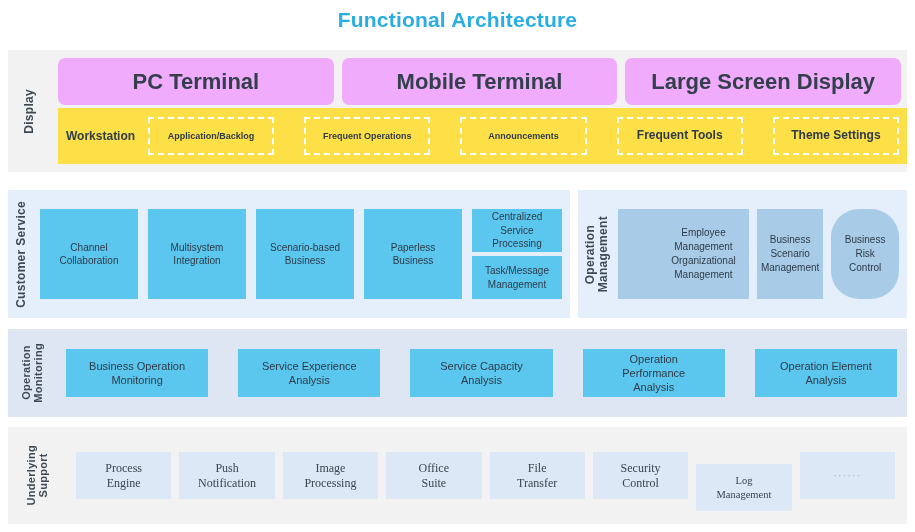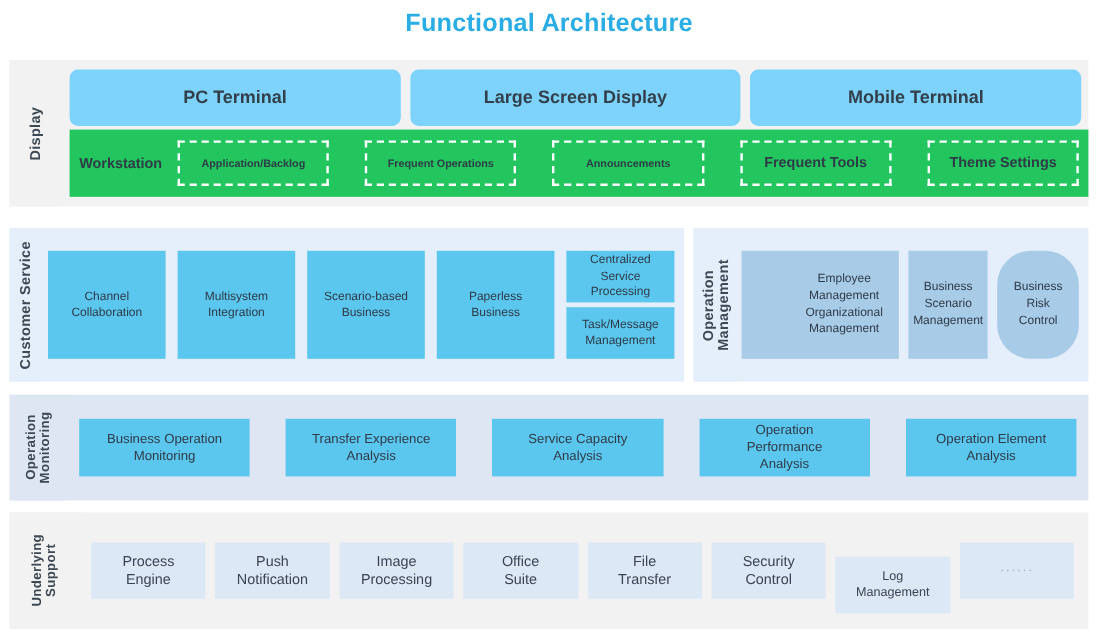--- a/index.html
+++ b/index.html
@@ -88,36 +88,36 @@
     position: absolute;
     left: 8px;
     right: 6px;
     top: 8px;
     height: 47px;
     display: flex;
     gap: 8px;
   }
   .terminal-chip {
     flex: 1 1 0;
-    background: #7dd3fc;
+    background: #f0abfc;
     border-radius: 7px;
     display: flex;
     align-items: center;
     justify-content: center;
-    font-size: 15px;
+    font-size: 22px;
     font-weight: bold;
     color: #33404c;
   }
   .workstation-row {
     position: absolute;
     left: 8px;
     right: 0px;
     top: 58px;
     height: 56px;
-    background: #22c55e;
+    background: #fde047;
     display: flex;
     align-items: center;
     padding-left: 6px;
     box-sizing: border-box;
   }
   .workstation-title {
     flex: 0 0 auto;
     width: 84px;
     font-size: 12px;
     font-weight: bold;
@@ -294,20 +294,21 @@
     background: #f2f2f2;
     border-right: none;
   }
   .sup-body {
     flex: 1 1 auto;
     display: flex;
     align-items: center;
     gap: 8px;
     padding: 0 12px 0 8px;
     box-sizing: border-box;
+    font-family: Liberation Serif, serif;
   }
   .sup-box {
     flex: 1 1 0;
     height: 47px;
     background: #dce8f5;
     display: flex;
     align-items: center;
     justify-content: center;
     text-align: center;
     font-size: 12px;
@@ -332,22 +333,22 @@
 
   <div class="page-title">Functional Architecture</div>
 
   <div class="band" id="display-band">
     <div class="side-label">
       <span class="vtext">Display</span>
     </div>
     <div class="display-body">
       <div class="terminal-row">
         <div class="terminal-chip">PC Terminal</div>
+        <div class="terminal-chip">Mobile Terminal</div>
         <div class="terminal-chip">Large Screen Display</div>
-        <div class="terminal-chip">Mobile Terminal</div>
       </div>
       <div class="workstation-row">
         <div class="workstation-title">Workstation</div>
         <div class="ws-chips">
           <div class="ws-chip">Application/Backlog</div>
           <div class="ws-chip">Frequent Operations</div>
           <div class="ws-chip">Announcements</div>
           <div class="ws-chip lg">Frequent Tools</div>
           <div class="ws-chip lg">Theme Settings</div>
         </div>
@@ -396,21 +397,21 @@
   </div>
 
   <div class="band" id="mon-band">
     <div class="side-label">
       <span class="vtext small" style="white-space: pre-line;">Operation
 Monitoring</span>
     </div>
     <div class="mon-body">
       <div class="mon-box" style="white-space: pre-line;">Business Operation
 Monitoring</div>
-      <div class="mon-box" style="white-space: pre-line;">Transfer Experience
+      <div class="mon-box" style="white-space: pre-line;">Service Experience
 Analysis</div>
       <div class="mon-box" style="white-space: pre-line;">Service Capacity
 Analysis</div>
       <div class="mon-box" style="white-space: pre-line;">Operation
 Performance
 Analysis</div>
       <div class="mon-box" style="white-space: pre-line;">Operation Element
 Analysis</div>
     </div>
   </div>

